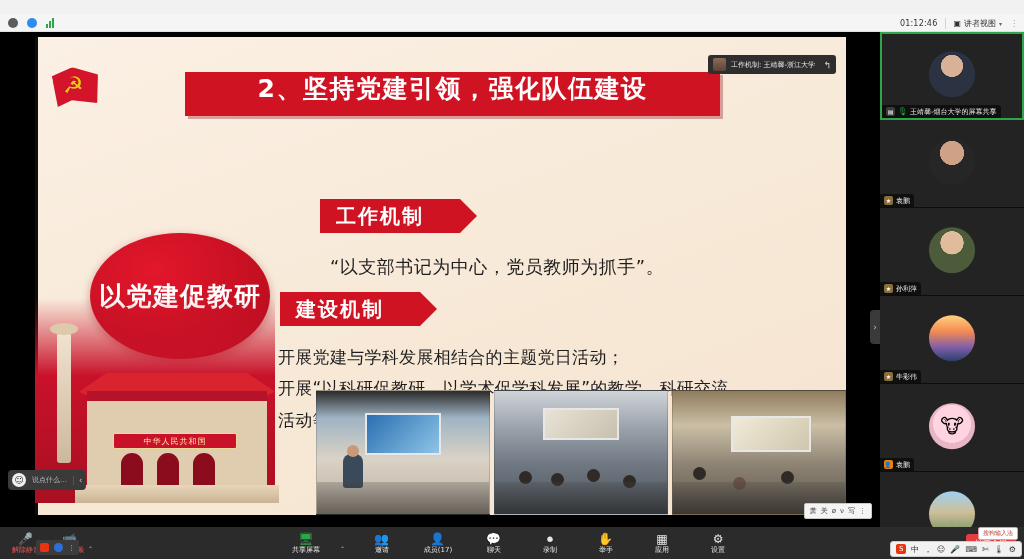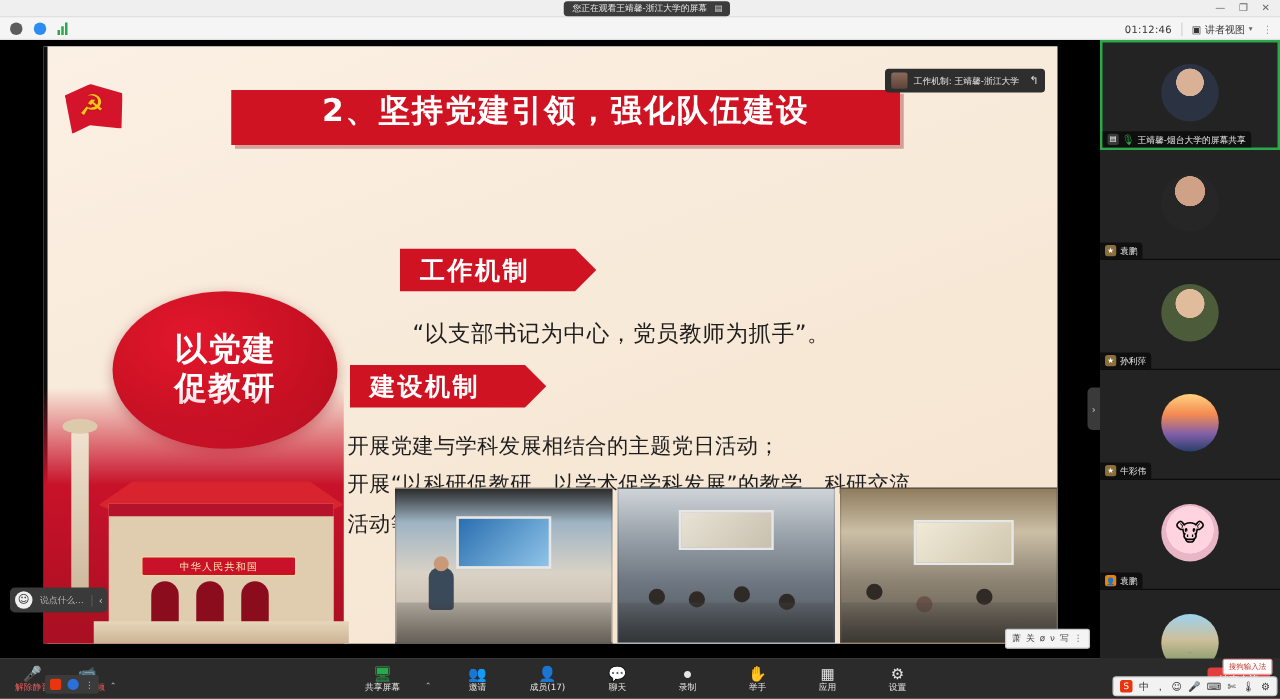--- a/index.html
+++ b/index.html
@@ -96,21 +96,21 @@
   .title-banner .t {
     color: #fff; font-size: 25px; font-weight: bold; letter-spacing: 1.5px;
     font-family: "DejaVu Sans", "Liberation Sans", sans-serif;
   }
 
   
   .oval {
     position: absolute; left: 55px; top: 196px; width: 180px; height: 126px;
     background: radial-gradient(ellipse at 35% 30%, #e3172c 0%, #c10f20 70%, #a60c1a 100%);
     border-radius: 50%;
-    display: flex; flex-direction: column; align-items: center; justify-content: center;
+    display: flex; flex-direction: row; align-items: center; justify-content: center;
     box-shadow: 0 3px 10px rgba(120,10,20,.35);
   }
   .oval span {
     color: #fff; font-size: 26px; font-weight: bold; line-height: 1.18; letter-spacing: 1px;
   }
 
   
   .arrow-tag {
     position: absolute; height: 34px; background: #cf1322;
     display: flex; align-items: center; padding-left: 16px;
@@ -128,21 +128,21 @@
     position: absolute; left: 255px; top: 218px; width: 560px;
     font-size: 18px; color: #1d1d1d; letter-spacing: .5px; margin-left: 40px;
   }
   .body-text {
     position: absolute; left: 243px; top: 305px; width: 575px;
     font-size: 17px; color: #1d1d1d; line-height: 1.85; letter-spacing: .3px;
   }
 
   
   .tiananmen {
-    position: absolute; left: 0; bottom: 0; width: 240px; height: 205px;
+    position: absolute; left: 0; bottom: 12px; width: 240px; height: 205px;
     background: linear-gradient(180deg, rgba(205,20,35,0) 0%, #c8122a 38%, #a90f22 100%);
   }
   .tm-pillar {
     position: absolute; left: 22px; bottom: 40px; width: 14px; height: 130px;
     background: linear-gradient(180deg,#f0e2cf,#cdb89c);
     border-radius: 3px;
   }
   .tm-pillar::before {
     content: ""; position: absolute; left: -7px; top: -10px; width: 28px; height: 12px;
     background: #ddc9ab; border-radius: 50%;
@@ -336,31 +336,20 @@
   .taskbar-left .b2 {
     width: 9px; height: 9px; background: #2d6fd8; border-radius: 50%;
   }
   .taskbar-left .dots { color: #ccc; font-size: 7px; }
 </style>
 </head>
 <body>
 
 <div id="app">
 
-  <div class="topbar">
-    <div class="sharing-pill">
-      <span>您正在观看王靖馨-浙江大学的屏幕</span>
-      <span class="mini-ic">▤</span>
-    </div>
-    <div class="wincontrols">
-      <span>—</span>
-      <span>❐</span>
-      <span>✕</span>
-    </div>
-  </div>
 
   <div class="secondbar">
     <div class="sb-left">
       <span class="dot-ic dot-grey"></span>
       <span class="dot-ic dot-blue"></span>
       <span class="bars-ic">
           <i></i>
           <i></i>
           <i></i>
         </span>

